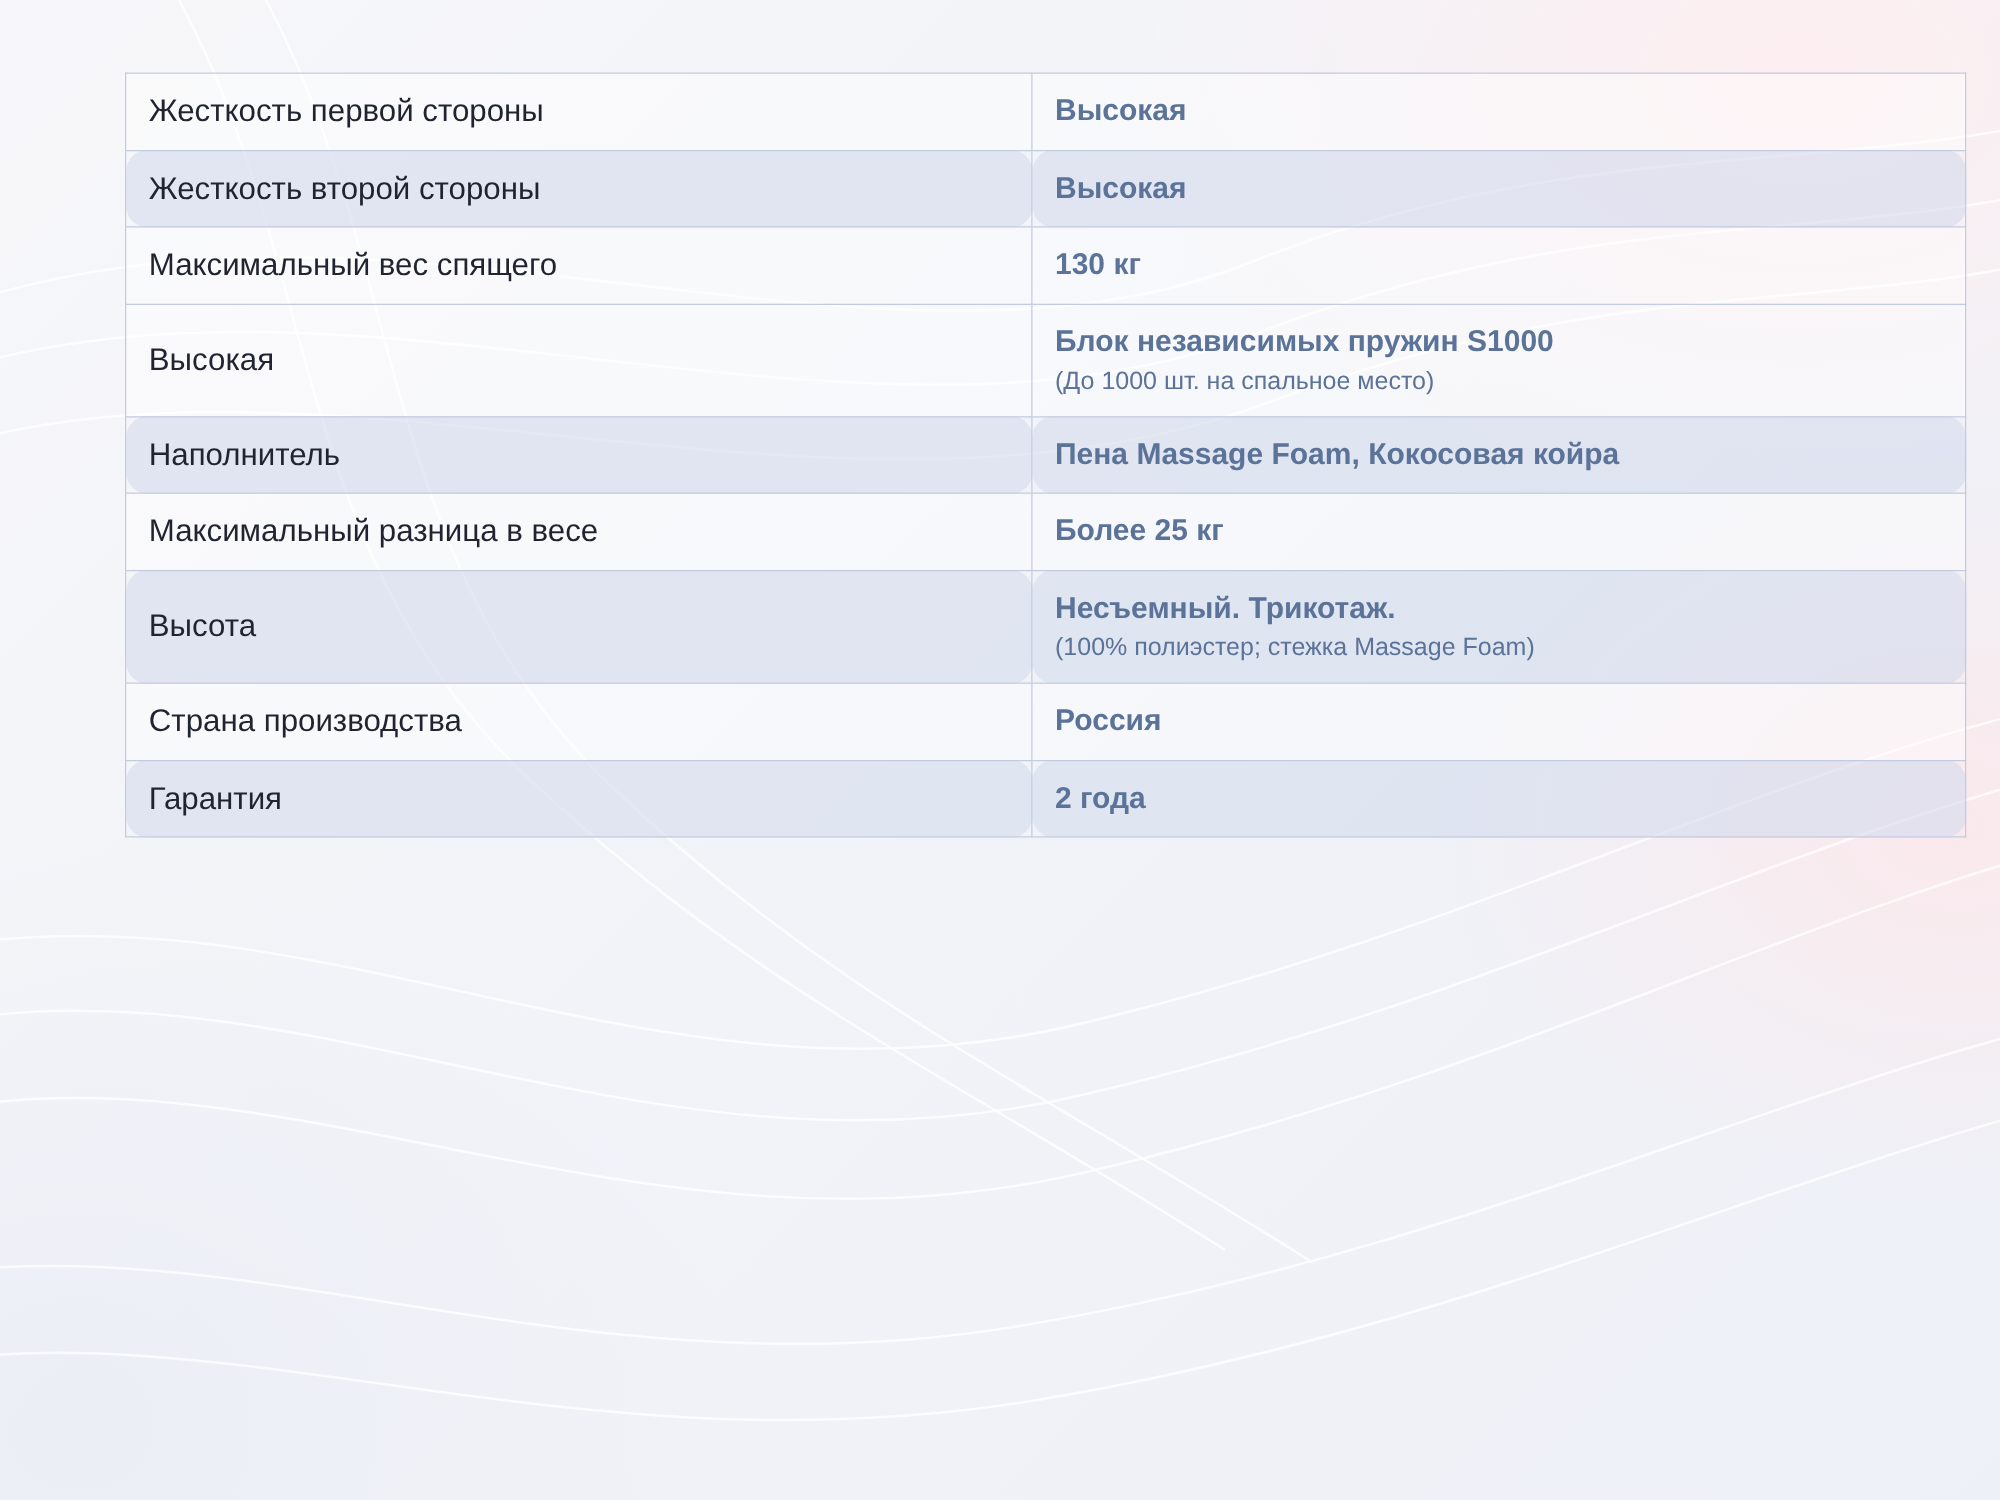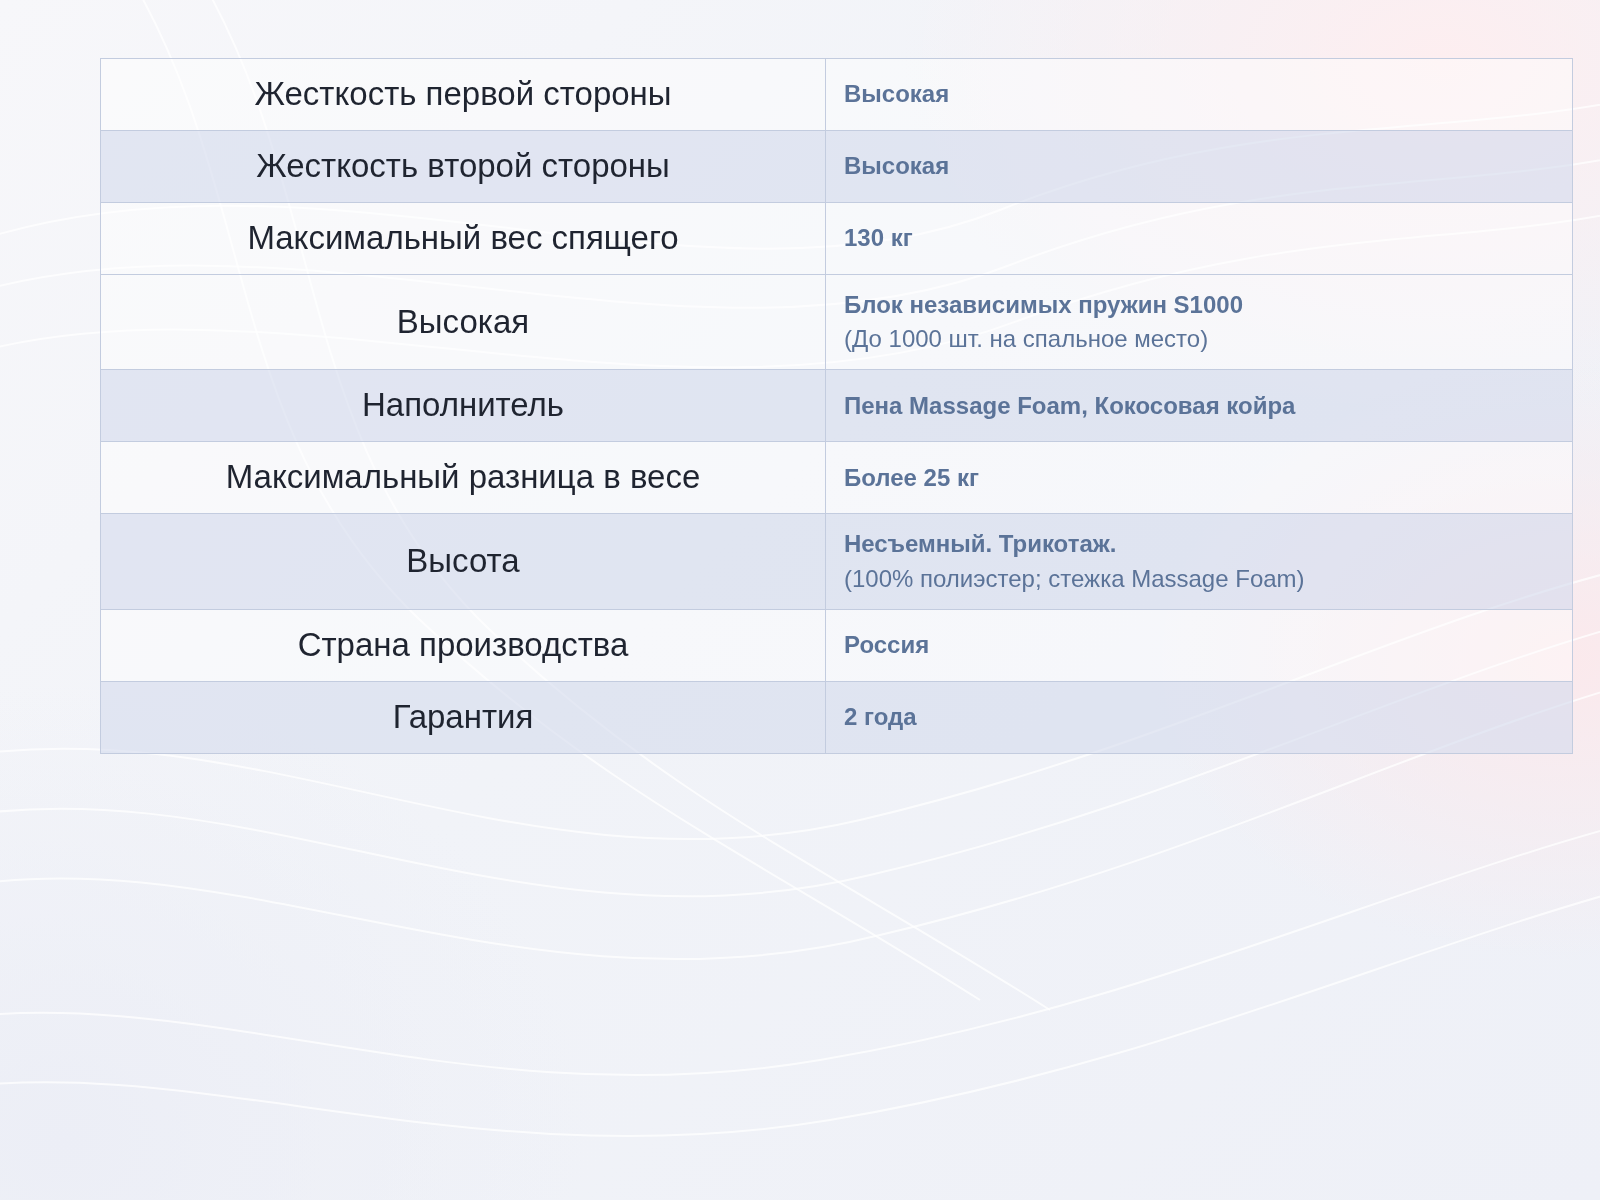--- a/index.html
+++ b/index.html
@@ -49,49 +49,49 @@
   }
 
   table.spec-table td {
     border: 1px solid #c3ccdf;
     vertical-align: middle;
     padding: 14px 18px;
   }
 
   td.label-cell {
     width: 688px;
-    text-align: center;
-    font-size: 33px;
+    font-size: 25px;
     color: #1f2430;
     font-weight: 400;
     line-height: 1.3;
   }
 
   td.value-cell {
     width: 710px;
     text-align: left;
     font-size: 24px;
     color: #5b7398;
     font-weight: 700;
     line-height: 1.35;
   }
 
   td.value-cell .sub {
     display: block;
     font-weight: 400;
-    font-size: 24px;
+    font-size: 20px;
     color: #5b7398;
     margin-top: 2px;
   }
 
   tr.row-odd td {
     background: rgba(255, 255, 255, 0.42);
   }
   tr.row-even td {
     background: rgba(213, 220, 238, 0.62);
+    border-radius: 17px;
   }
 </style>
 </head>
 <body>
 
 <div id="page">
 
   <svg id="bg-swoosh" viewBox="0 0 1600 1200" preserveAspectRatio="none" aria-hidden="true">
     <g fill="none" stroke="#ffffff" stroke-opacity="0.75" stroke-width="2">
       <path d="M-50,250 C300,120 700,330 1000,210 C1250,110 1450,140 1650,95"></path>

